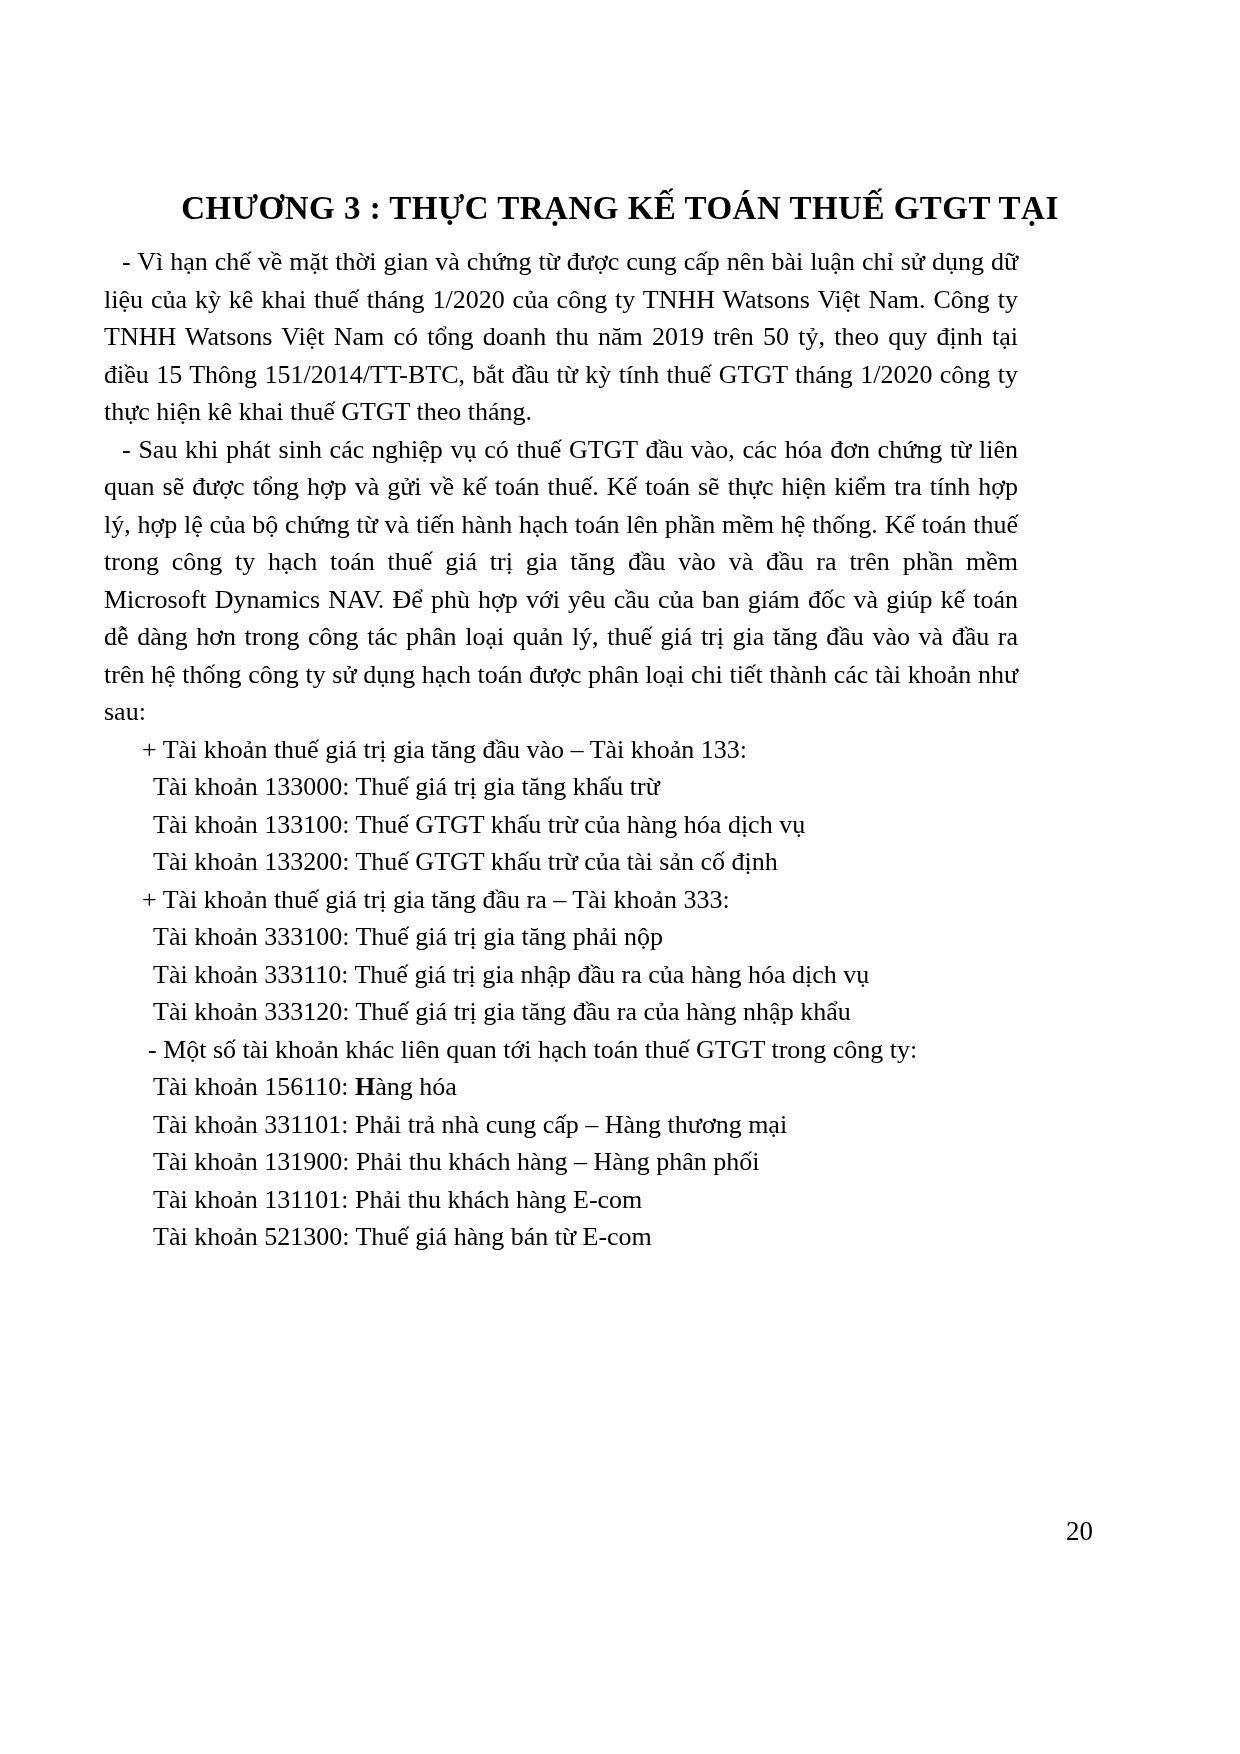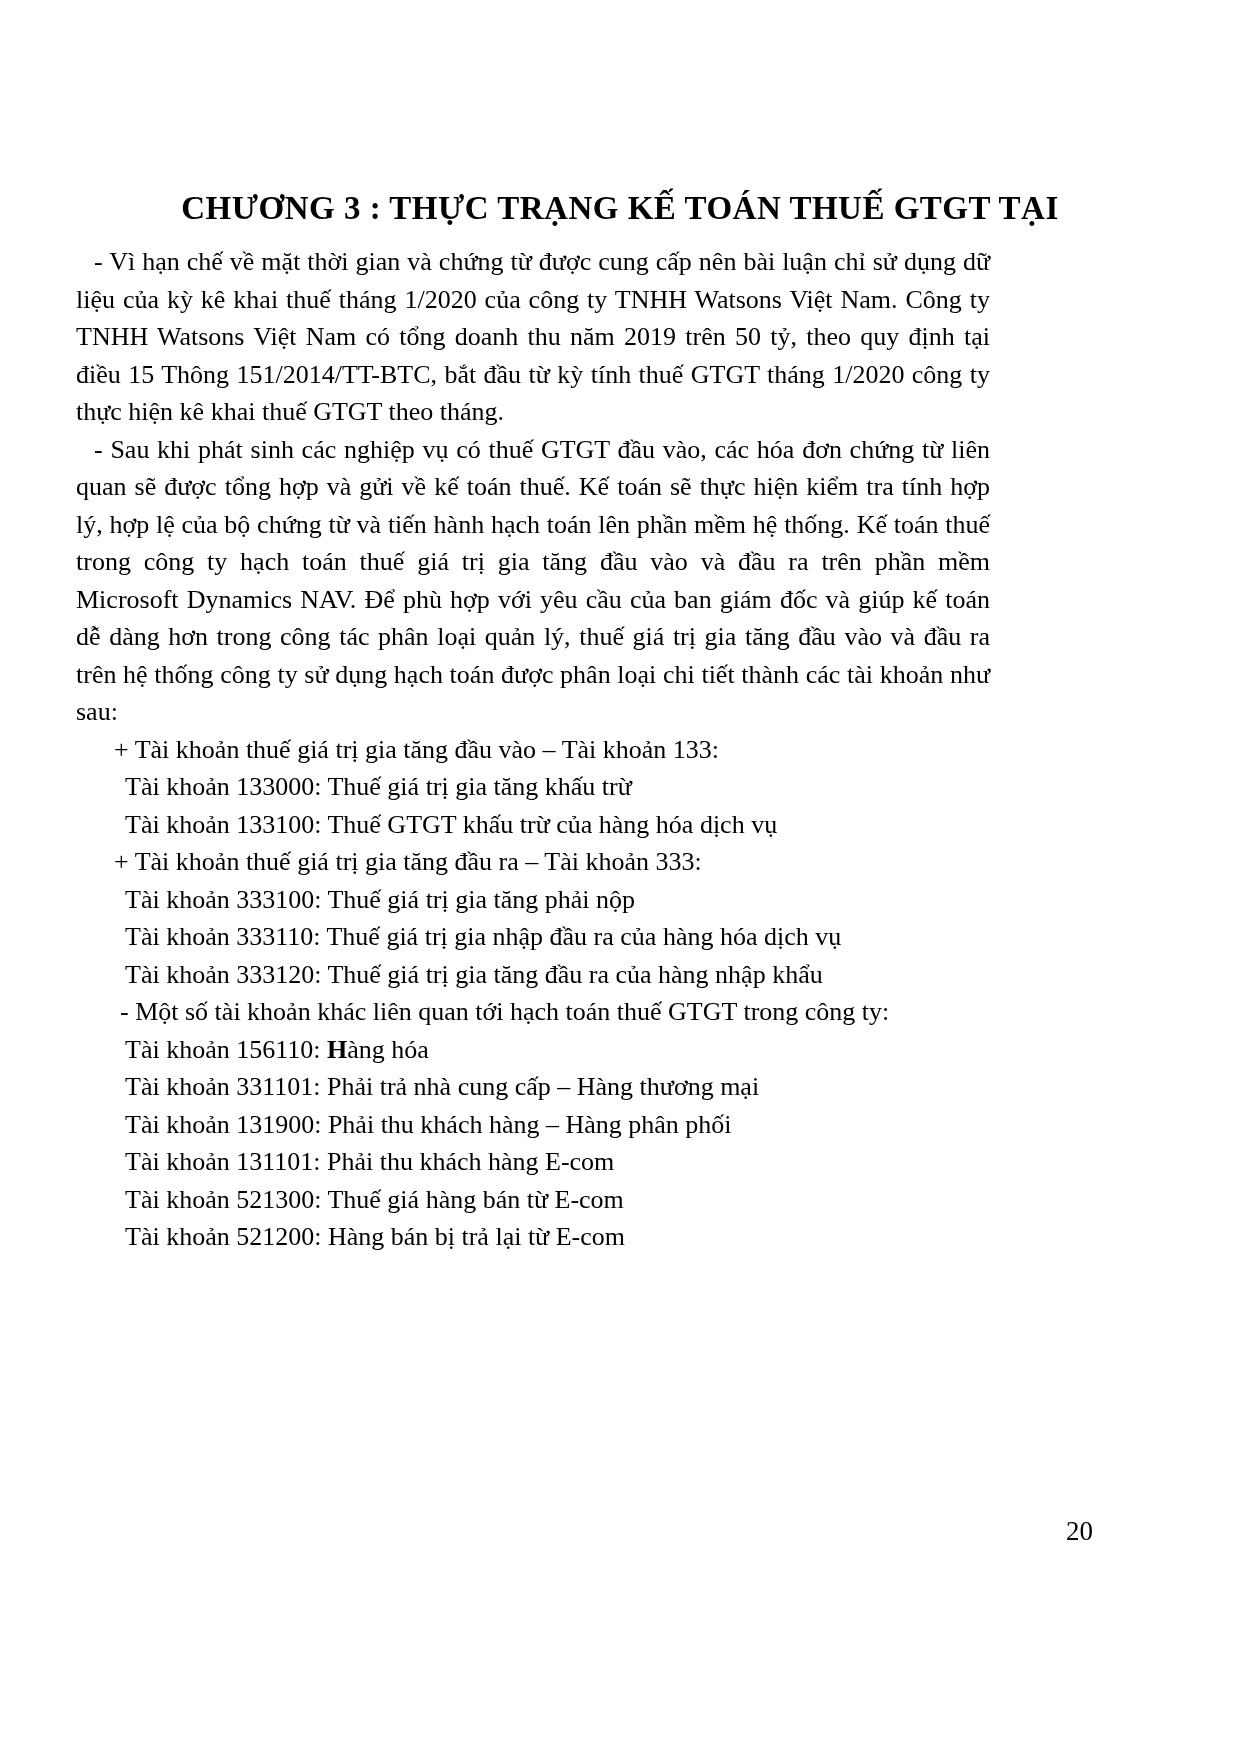--- a/index.html
+++ b/index.html
@@ -23,21 +23,21 @@
     text-align: center;
     font-weight: bold;
     font-size: 33px;
     line-height: 50px;
     letter-spacing: 0.5px;
   }
   .doc-title .title-line {
     display: block;
   }
   .body-text {
-    margin-left: 76px;
+    margin-left: 104px;
     width: 914px;
     font-size: 26px;
     line-height: 37.5px;
     text-align: justify;
     margin-top: 10px;
   }
   .para {
     margin: 0;
     text-indent: 18px;
     text-align: justify;
@@ -68,31 +68,31 @@
   </h1>
 
   <div class="body-text">
     <p class="para">- Vì hạn chế về mặt thời gian và chứng từ được cung cấp nên bài luận chỉ sử dụng dữ liệu của kỳ kê khai thuế tháng 1/2020 của công ty TNHH Watsons Việt Nam. Công ty TNHH Watsons Việt Nam có tổng doanh thu năm 2019 trên 50 tỷ, theo quy định tại điều 15 Thông 151/2014/TT-BTC, bắt đầu từ kỳ tính thuế GTGT tháng 1/2020 công ty thực hiện kê khai thuế GTGT theo tháng.</p>
     <p class="para">- Sau khi phát sinh các nghiệp vụ có thuế GTGT đầu vào, các hóa đơn chứng từ liên quan sẽ được tổng hợp và gửi về kế toán thuế. Kế toán sẽ thực hiện kiểm tra tính hợp lý, hợp lệ của bộ chứng từ và tiến hành hạch toán lên phần mềm hệ thống. Kế toán thuế trong công ty hạch toán thuế giá trị gia tăng đầu vào và đầu ra trên phần mềm Microsoft Dynamics NAV. Để phù hợp với yêu cầu của ban giám đốc và giúp kế toán dễ dàng hơn trong công tác phân loại quản lý, thuế giá trị gia tăng đầu vào và đầu ra trên hệ thống công ty sử dụng hạch toán được phân loại chi tiết thành các tài khoản như sau:</p>
 
     <div class="accounts">
       <div class="acct plus">+ Tài khoản thuế giá trị gia tăng đầu vào – Tài khoản 133:</div>
       <div class="acct item">Tài khoản 133000: Thuế giá trị gia tăng khấu trừ</div>
       <div class="acct item">Tài khoản 133100: Thuế GTGT khấu trừ của hàng hóa dịch vụ</div>
+      <div class="acct item">Tài khoản 133200: Thuế GTGT khấu trừ của tài sản cố định</div>
       <div class="acct plus">+ Tài khoản thuế giá trị gia tăng đầu ra – Tài khoản 333:</div>
       <div class="acct item">Tài khoản 333100: Thuế giá trị gia tăng phải nộp</div>
       <div class="acct item">Tài khoản 333110: Thuế giá trị gia nhập đầu ra của hàng hóa dịch vụ</div>
       <div class="acct item">Tài khoản 333120: Thuế giá trị gia tăng đầu ra của hàng nhập khẩu</div>
       <div class="acct dash">- Một số tài khoản khác liên quan tới hạch toán thuế GTGT trong công ty:</div>
       <div class="acct item">
         <span>Tài khoản 156110: </span><b>H</b><span>àng hóa</span>
       </div>
       <div class="acct item">Tài khoản 331101: Phải trả nhà cung cấp – Hàng thương mại</div>
       <div class="acct item">Tài khoản 131900: Phải thu khách hàng – Hàng phân phối</div>
       <div class="acct item">Tài khoản 131101: Phải thu khách hàng E-com</div>
       <div class="acct item">Tài khoản 521300: Thuế giá hàng bán từ E-com</div>
-      <div class="acct item">Tài khoản 521200: Hàng bán bị trả lại từ E-com</div>
     </div>
   </div>
 
   <div class="page-number">20</div>
 
 </div>
 
 </body></html>

